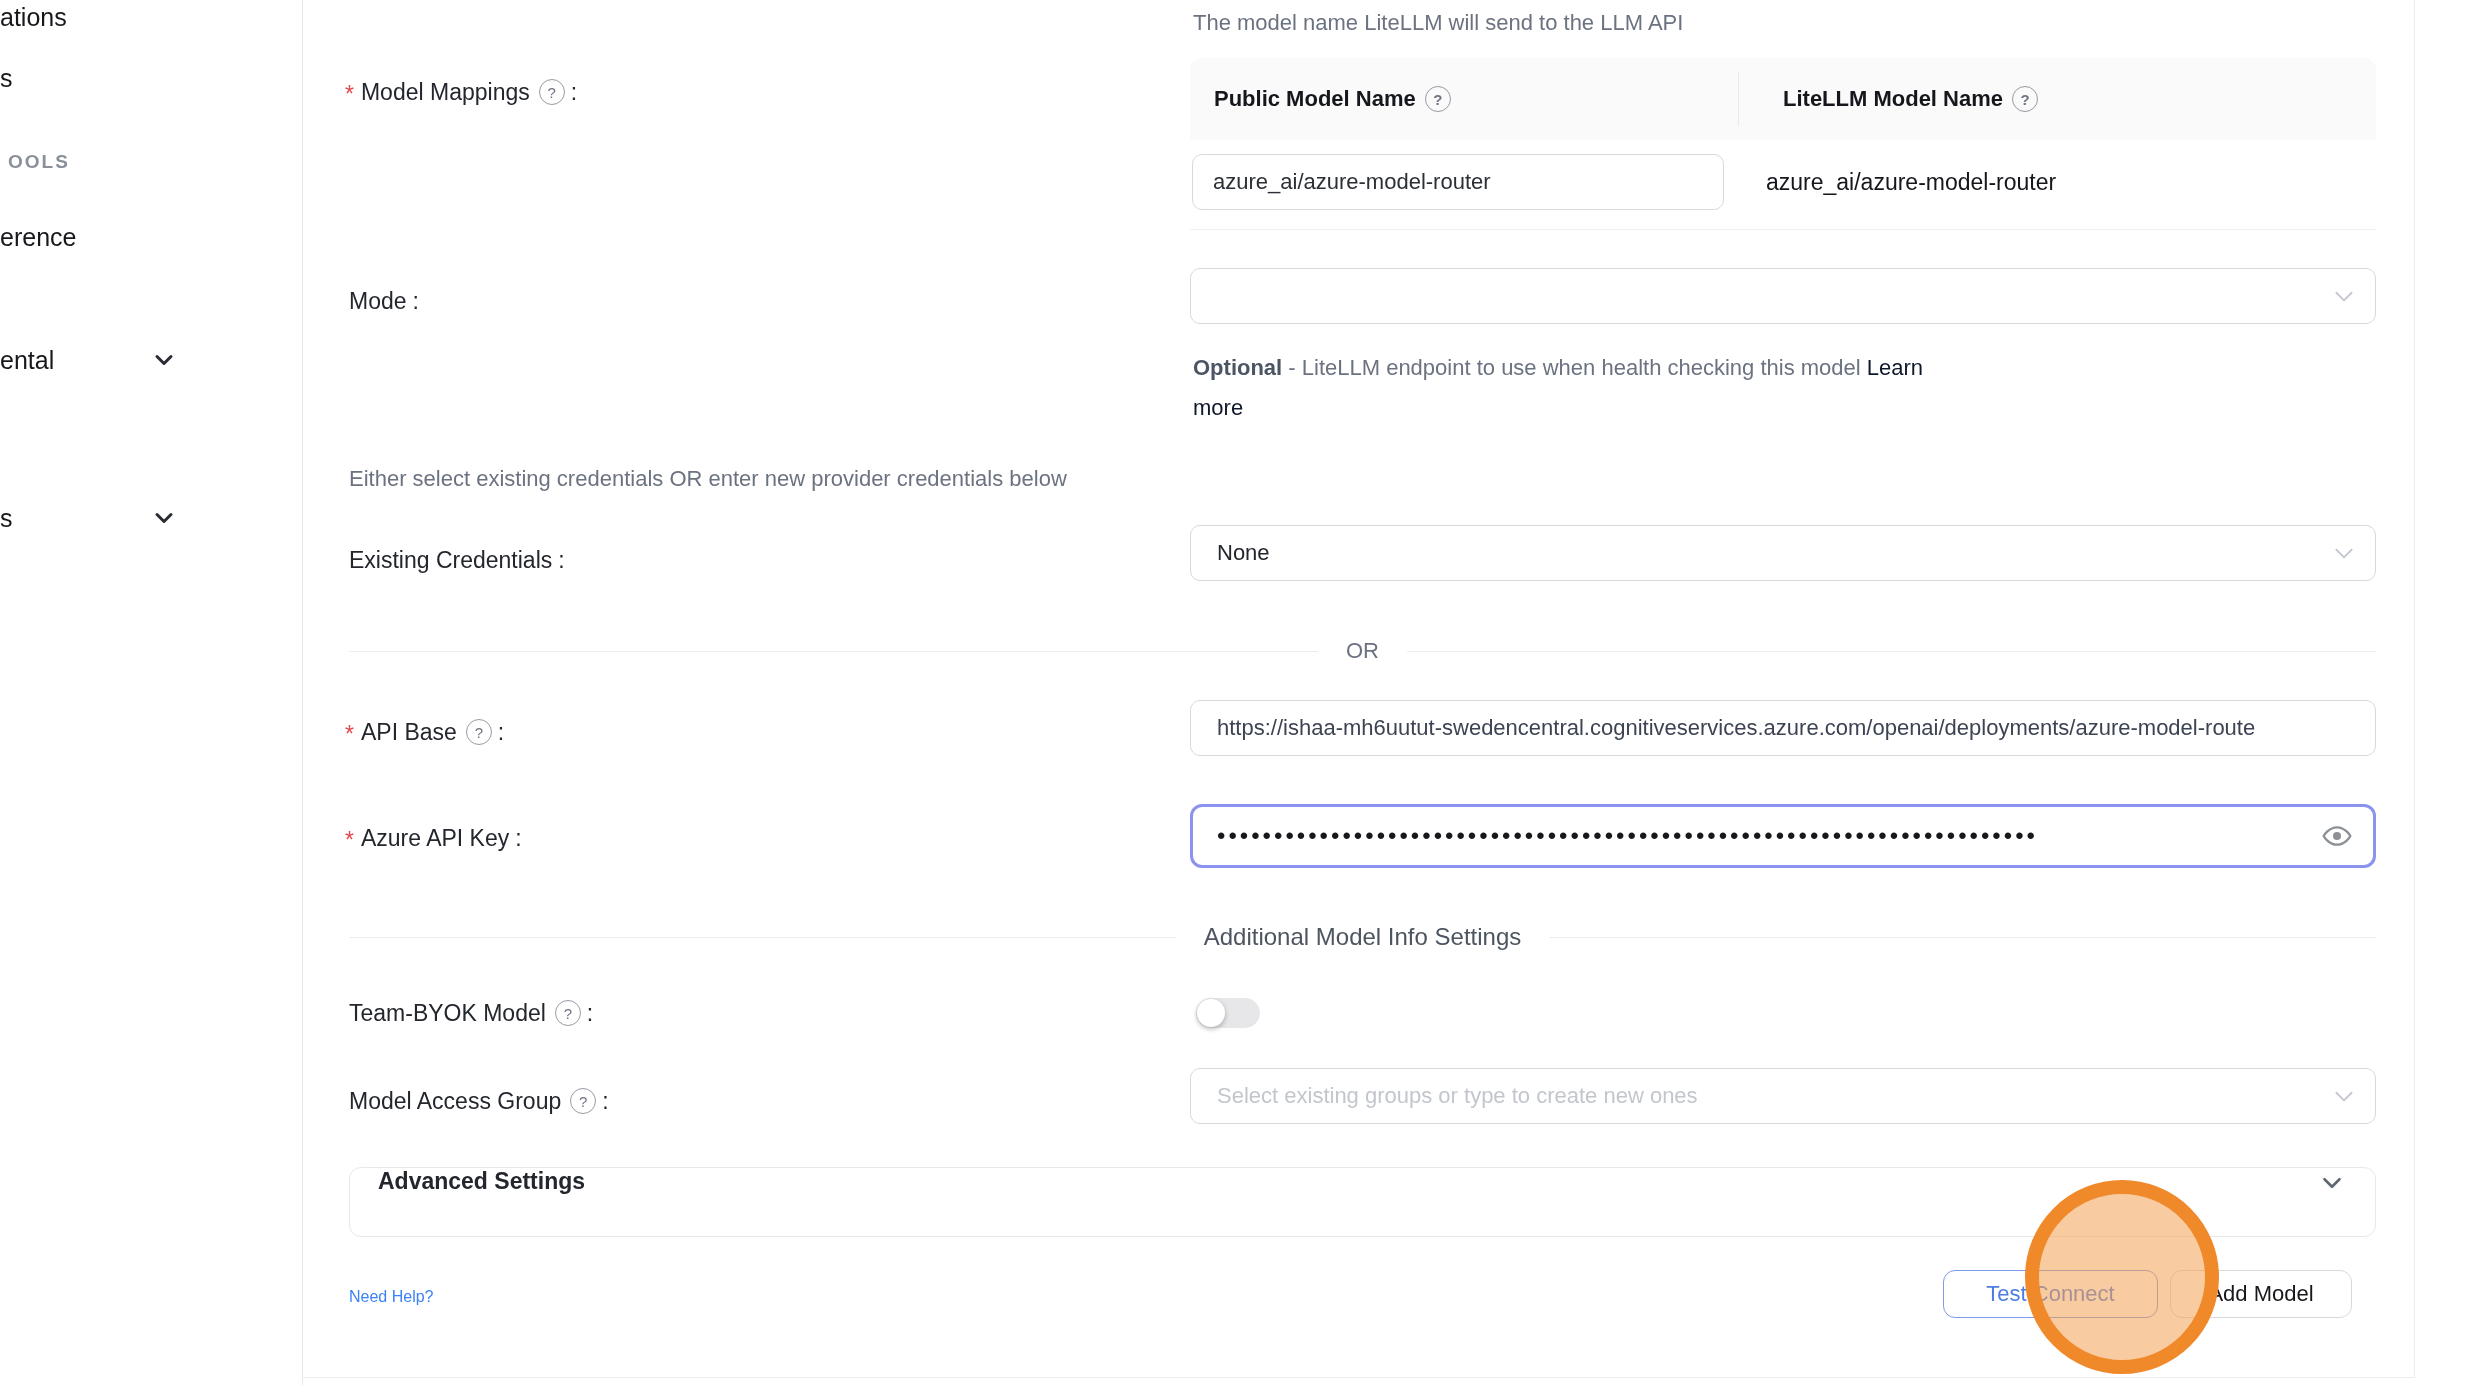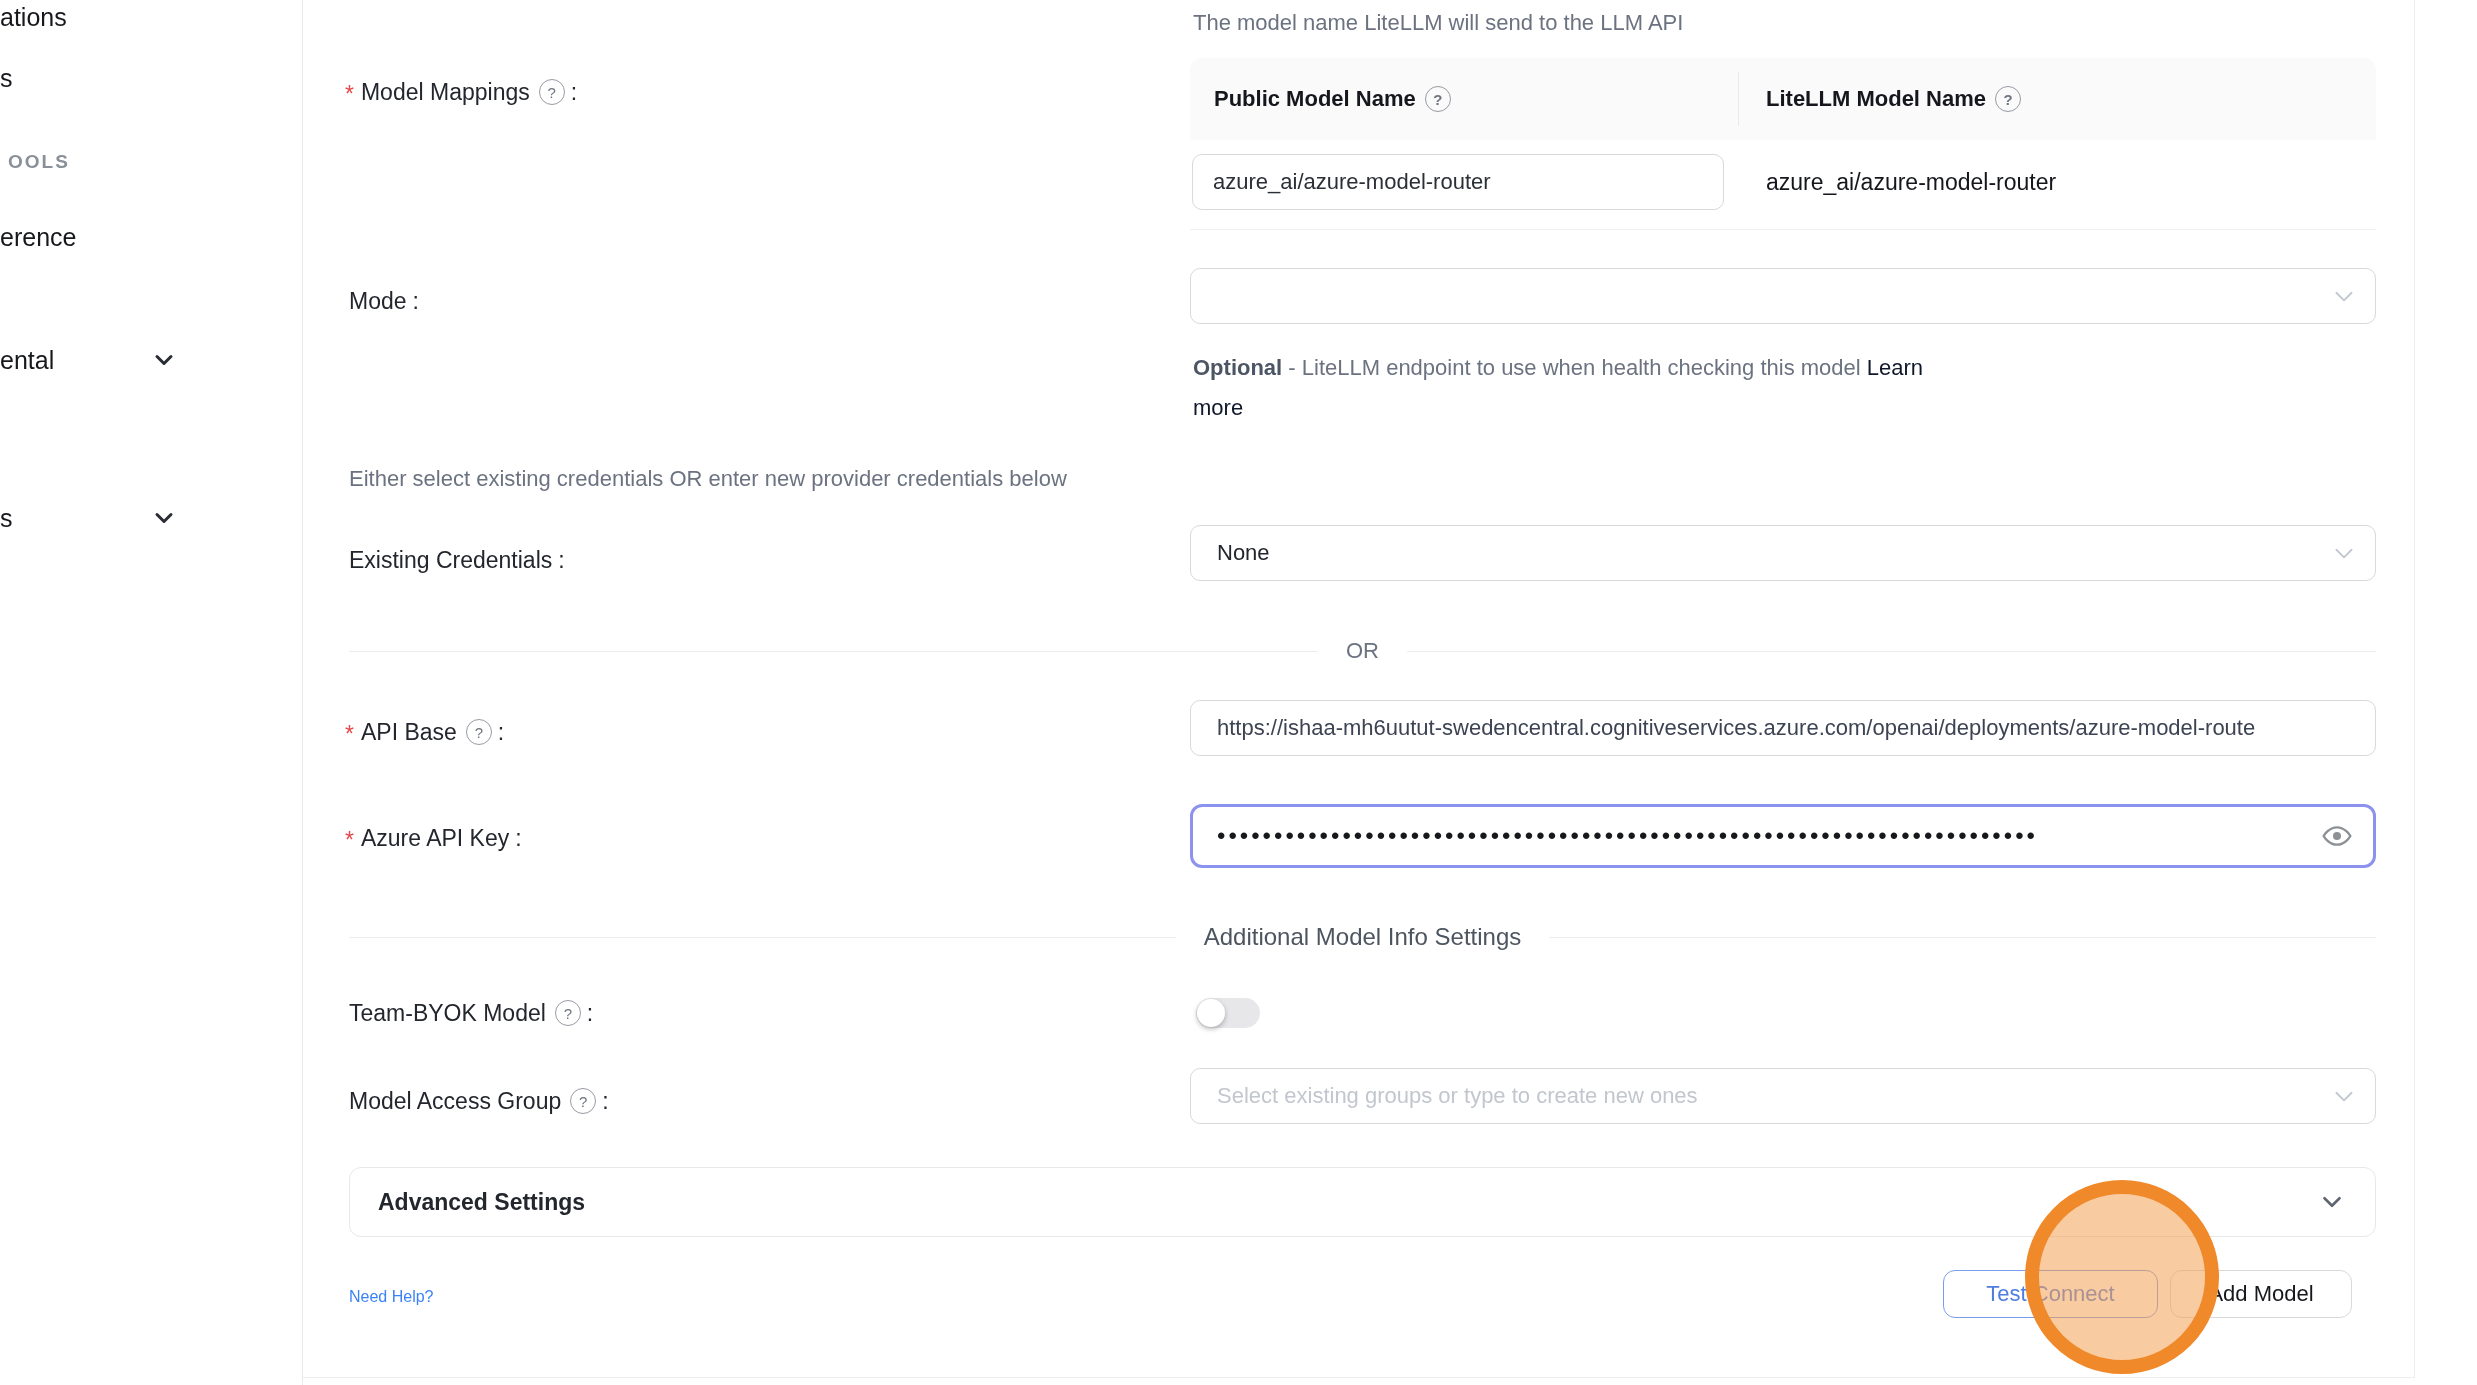--- a/index.html
+++ b/index.html
@@ -57,21 +57,21 @@
   .dots{font-size:24px;letter-spacing:3px;color:#17181c;overflow:hidden;white-space:nowrap;line-height:1;flex:1;margin-right:40px;}
   .eye{position:absolute;right:20px;top:50%;transform:translateY(-50%);}
 
   
   .toggle{position:absolute;left:1196px;top:998px;width:64px;height:30px;border-radius:16px;background:#e7e7ea;}
   .knob{position:absolute;left:1px;top:1px;width:28px;height:28px;border-radius:50%;background:#fff;
         box-shadow:0 2px 5px rgba(0,0,0,.28);}
 
   
   .adv{position:absolute;left:349px;top:1167px;width:2027px;height:70px;border:1px solid #e6e8eb;border-radius:12px;
-       display:flex;align-items:center;justify-content:space-between;padding:0 28px;box-sizing:border-box;background:#fff;}
+       display:flex;justify-content:space-between;padding:0 28px;box-sizing:border-box;background:#fff;}
   .adv-title{font-size:23px;font-weight:700;color:#23262d;}
 
   
   .needhelp{position:absolute;left:349px;top:1288px;font-size:16px;font-weight:500;color:#3b82f6;}
   .btn{position:absolute;height:48px;border-radius:12px;background:#fff;display:flex;align-items:center;justify-content:center;
        font-size:22px;box-sizing:border-box;white-space:nowrap;}
   .btn-test{left:1943px;top:1270px;width:215px;border:1.5px solid #7b9ce8;color:#4e7ee0;}
   .btn-add{left:2170px;top:1270px;width:182px;border:1px solid #d9d9d9;color:#17181c;}
 
   
@@ -110,21 +110,21 @@
     <span class="qicon">?</span>
     <span class="colon">:</span>
   </div>
 
   <div class="mtable">
     <div class="thead">
       <div class="th">
         <span>Public Model Name</span>
         <span class="qicon">?</span>
       </div>
-      <div class="th" style="padding-left:28px">
+      <div class="th" style="padding-left:45px">
         <span>LiteLLM Model Name</span>
         <span class="qicon">?</span>
       </div>
       <div class="th-div"></div>
     </div>
     <div class="tbody">
       <div class="cell-input">
         <span class="clip">azure_ai/azure-model-router</span>
       </div>
       <div class="cell-text">azure_ai/azure-model-router</div>

